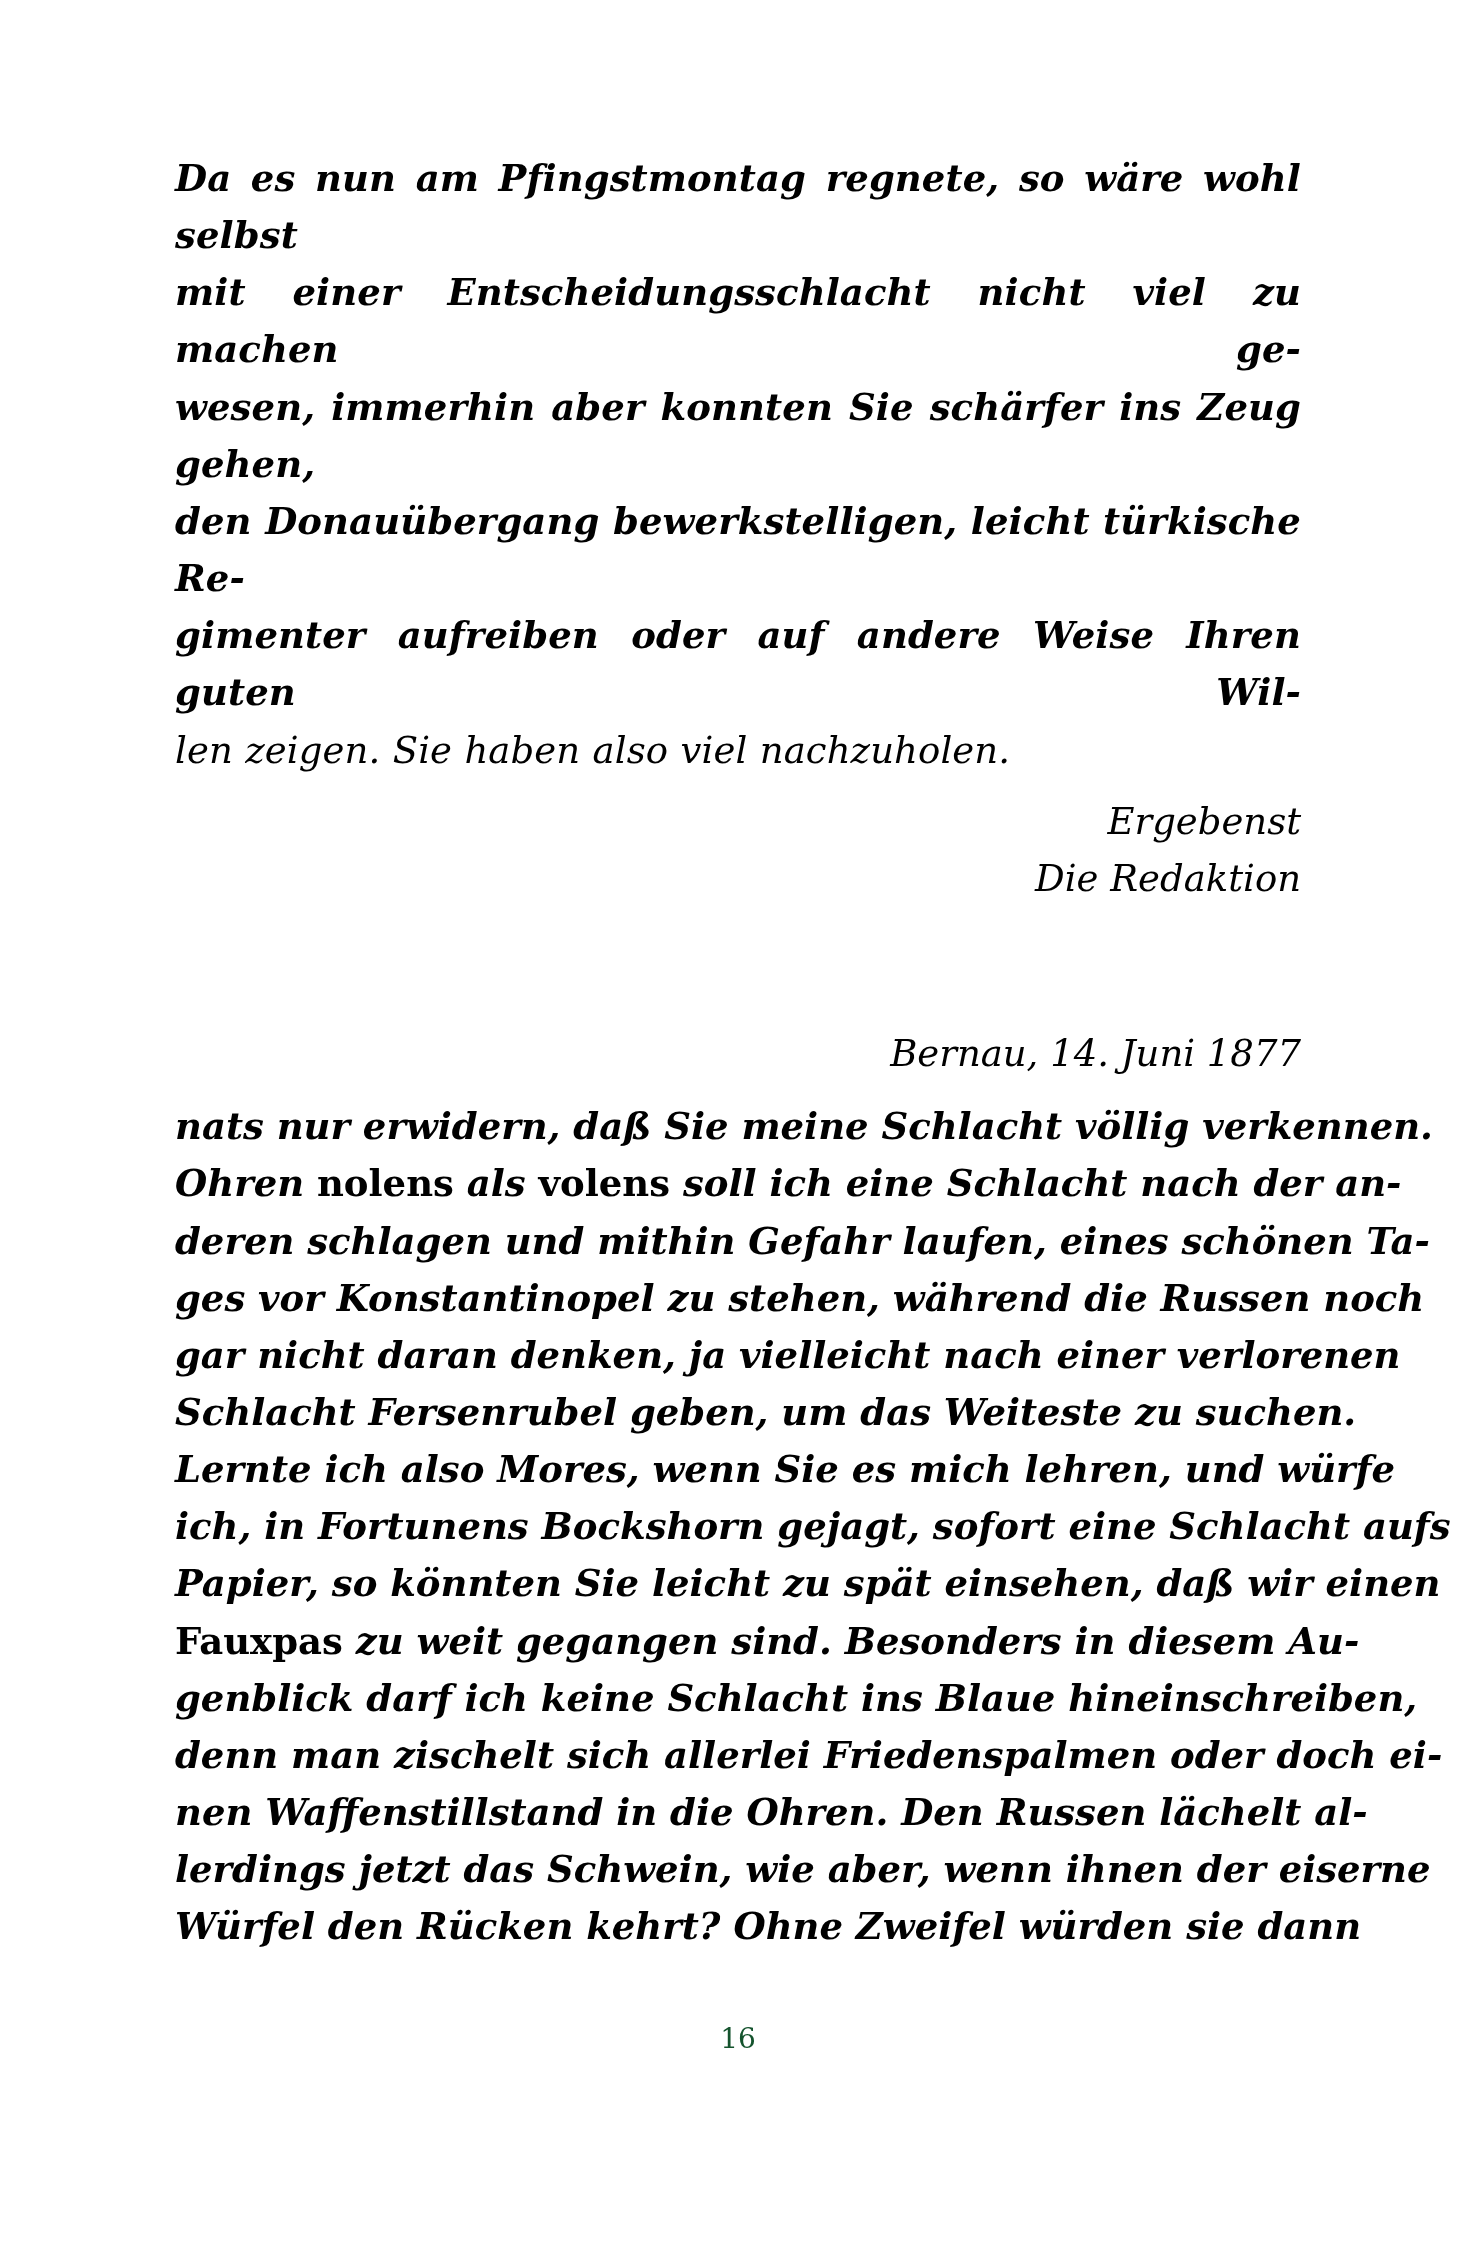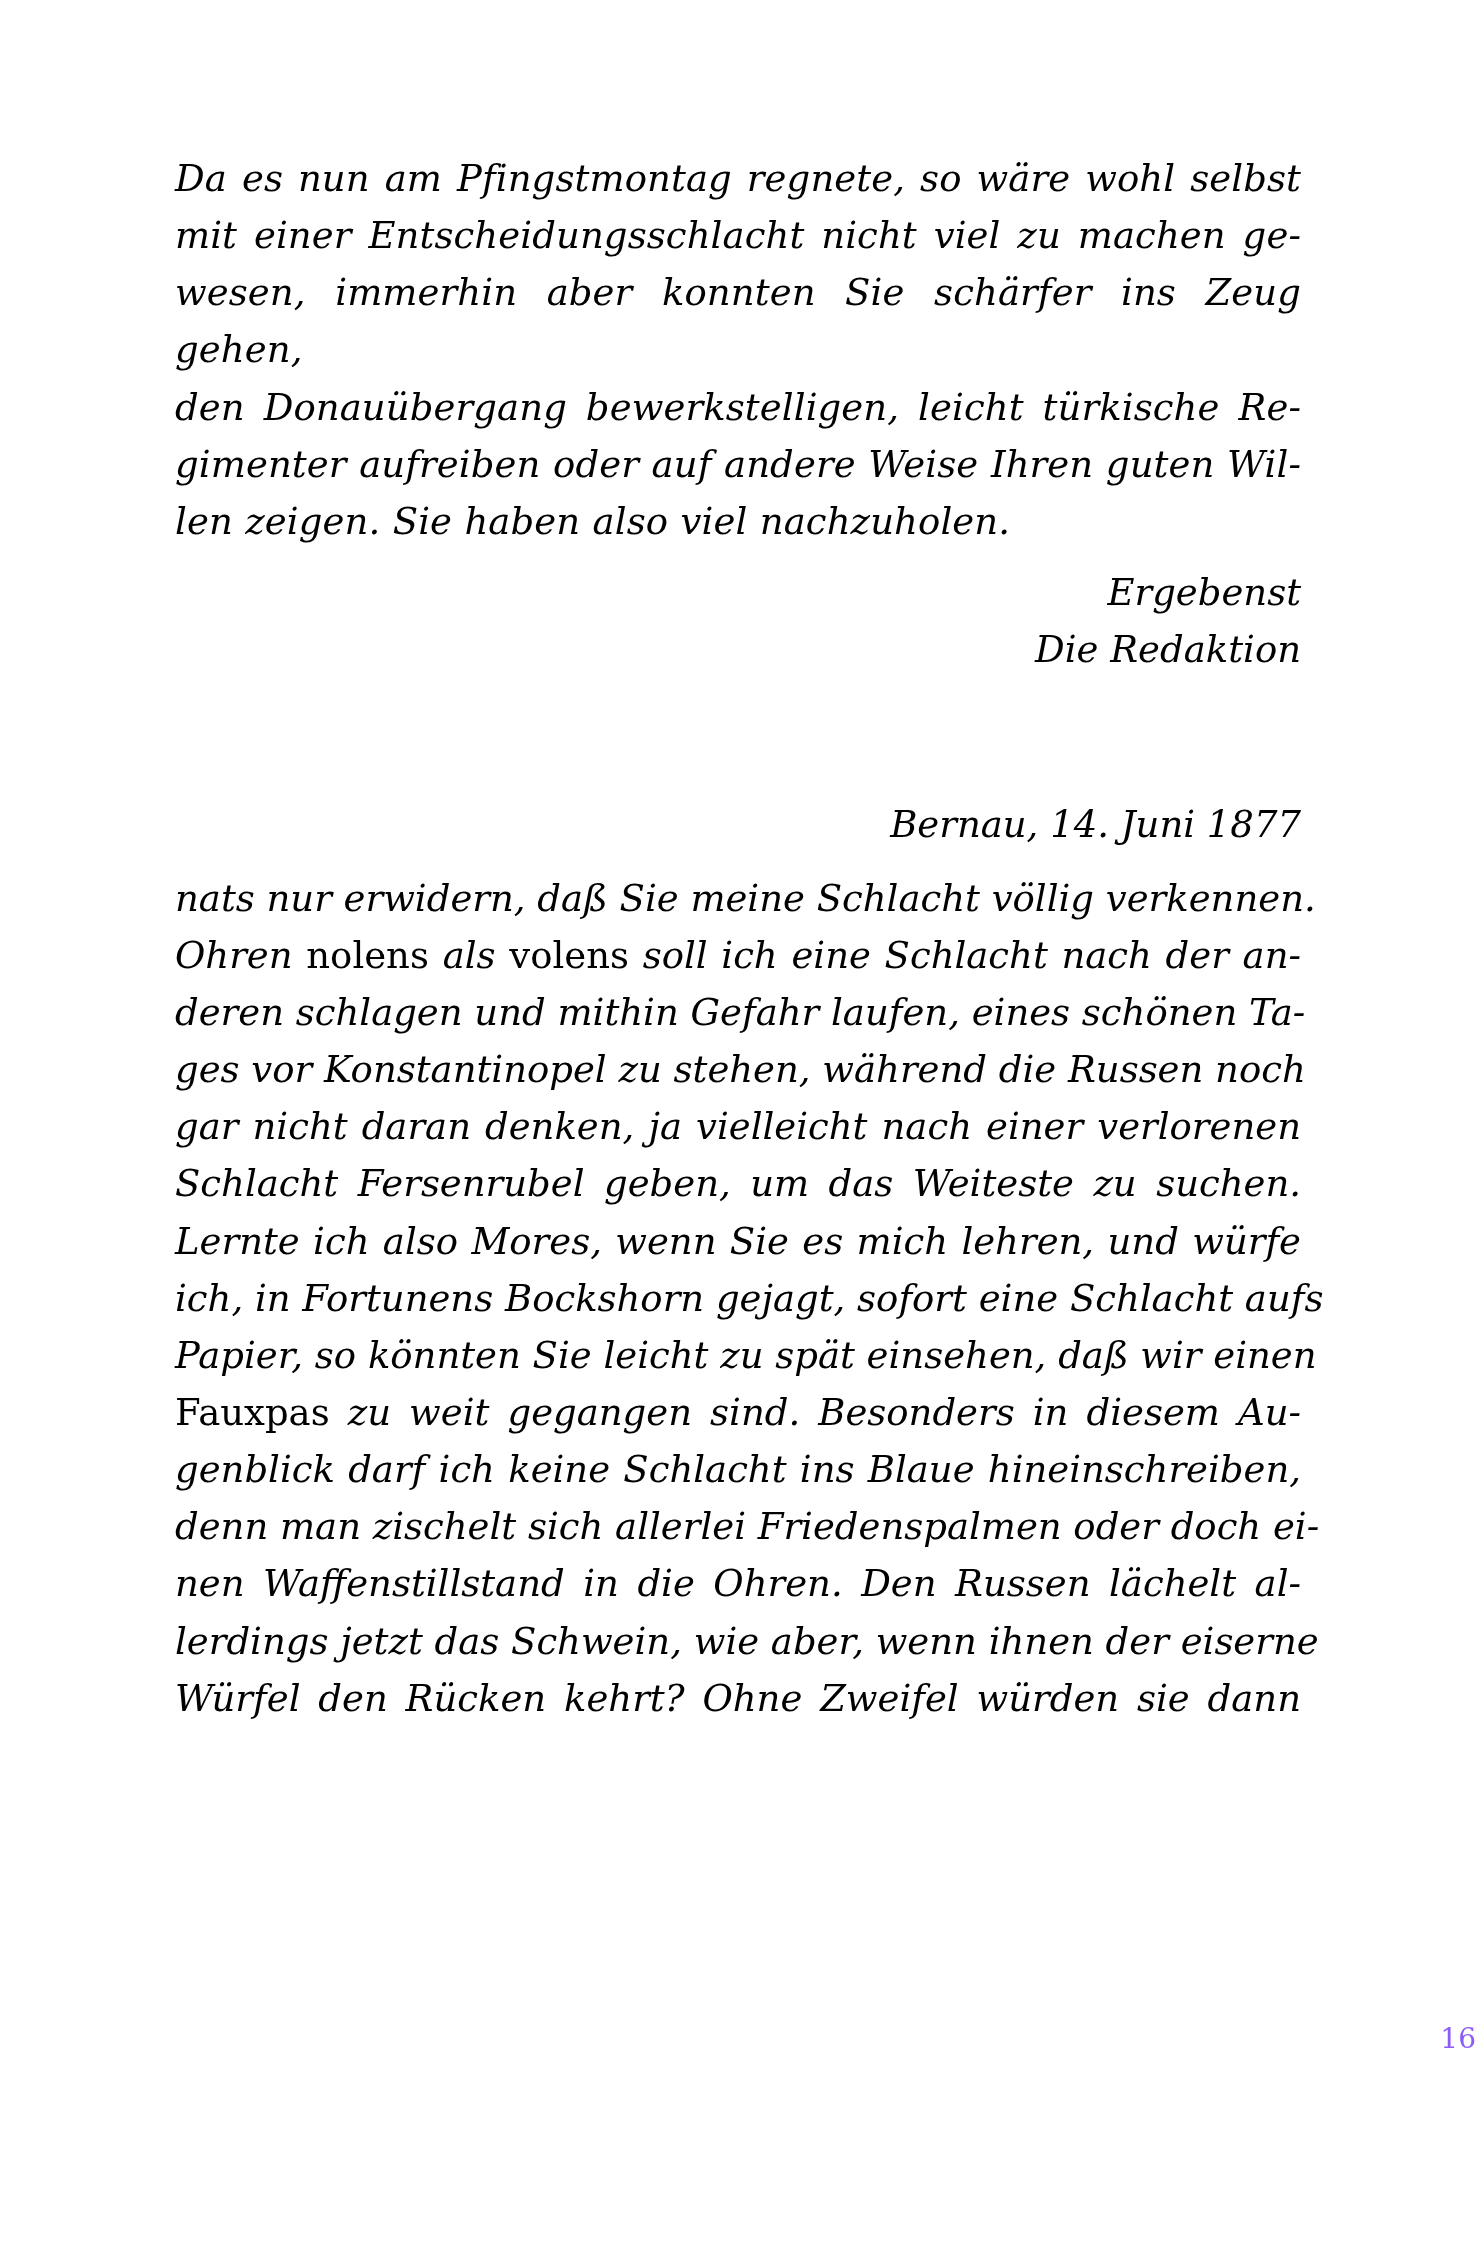--- a/index.html
+++ b/index.html
@@ -35,20 +35,21 @@
   }
   .line {
     display: block;
     white-space: nowrap;
   }
   
   .line.just {
     text-align: justify;
     text-align-last: justify;
     white-space: normal;
+    font-weight: bold;
   }
   .upright {
     font-style: normal;
   }
   .signoff {
     margin-top: 14px;
     text-align: right;
     font-style: italic;
     font-size: 37px;
     line-height: 1.545;
@@ -74,24 +75,24 @@
   }
   .letter-body .line {
     display: block;
     white-space: nowrap;
   }
   .folio {
     position: absolute;
     left: 0;
     right: 0;
     top: 2022px;
-    text-align: right;
+    text-align: center;
     font-style: normal;
     font-size: 28px;
-    color: #8b5cf6;
+    color: #14532d;
     font-family: "DejaVu Serif", "Liberation Serif", serif;
   }
 </style>
 </head>
 <body>
 
 <div class="page">
 
   <div class="text-block para">
     <span class="line just">Da es nun am Pfingstmontag regnete, so wäre wohl selbst</span>

